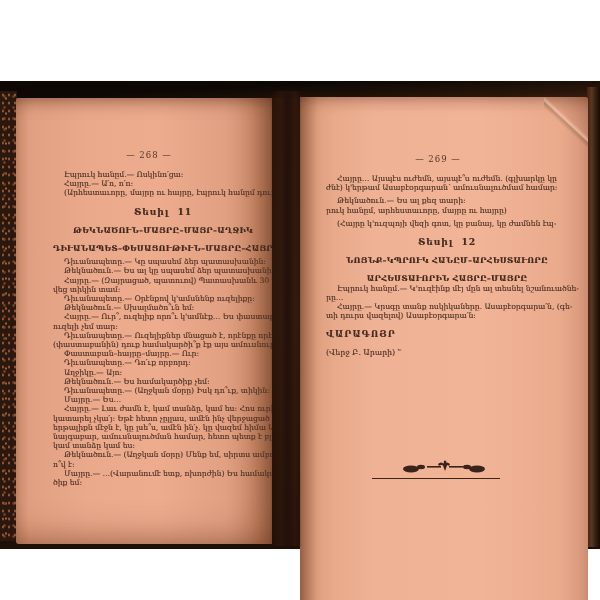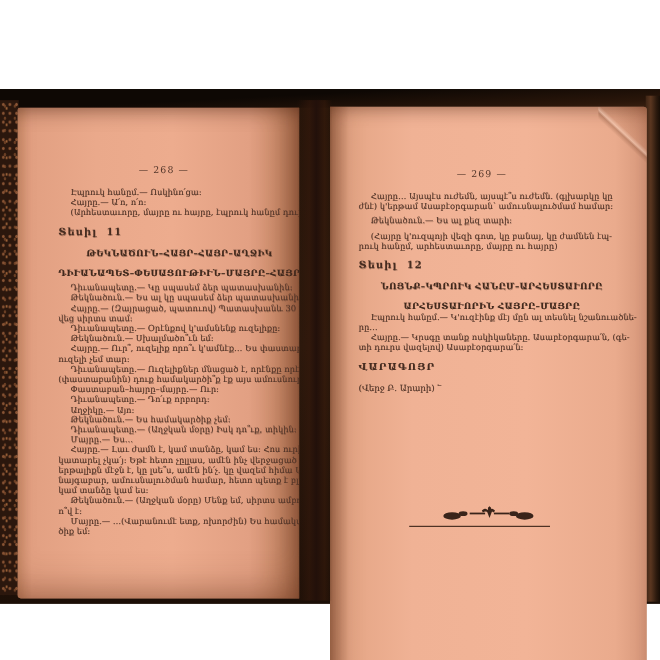--- a/index.html
+++ b/index.html
@@ -40,21 +40,21 @@
          letter-spacing:1px;}
   #left-page .pgnum{top:52px;left:5px;}
   #right-page .pgnum{top:57px;left:-6px;}
   .text-block{position:absolute;color:#503327;font-size:7.6px;line-height:9.2px;
               text-shadow:0.3px 0.3px 0.4px rgba(80,50,38,.45);}
   #left-text{left:37px;top:72px;width:220px;}
   #right-text{left:26px;top:77px;width:242px;}
   .line{white-space:nowrap;}
   .p1{text-indent:11px;}
   .gp{margin-top:4px;}
-  .scene{text-align:left;font-weight:bold;font-size:9px;margin-top:10px;letter-spacing:1px;
+  .scene{text-align:center;font-weight:bold;font-size:9px;margin-top:10px;letter-spacing:1px;
          color:#462c20;white-space:pre;}
   .caps{text-align:center;font-weight:bold;font-size:7.9px;margin-top:9px;letter-spacing:.3px;
         color:#41291d;text-indent:0;}
   .curtain{text-align:left;font-weight:bold;font-size:8.6px;margin-top:10px;letter-spacing:1.2px;
            color:#462c20;}
   .actend{text-align:left;font-size:7.8px;margin-top:8px;}
   
   #tailpiece{position:absolute;left:70px;top:362px;width:150px;text-align:center;}
   #tail-rule{position:absolute;left:70px;top:381px;width:128px;height:0;
              border-top:1.6px solid #3c2418;margin-left:2px;}
@@ -68,26 +68,26 @@
     <div class="edge-left"></div>
     <div class="edge-right"></div>
 
     <div id="left-page" class="page">
       <div class="pgnum">— 268 —</div>
       <div id="left-text" class="text-block">
           <div class="line p1">Էպրուկ հանըմ.— Ոսկինո՛ցա։</div>
           <div class="line p1">Հայրը.— Ա՛ո, ո՛ո։</div>
           <div class="line p1">(Արհեստաւորը, մայրը ու հայրը, էպրուկ հանըմ դուրս)։</div>
           <div class="line scene">Տեսիլ  11</div>
-          <div class="line caps">ԹԵԿՆԱԾՈՒՆ–ՀԱՅՐ–ՀԱՅՐ–ԱՂՋԻԿ</div>
+          <div class="line caps">ԹԵԿՆԱԾՈՒՆ–ՄԱՅՐԸ–ՄԱՅՐ–ԱՂՋԻԿ</div>
           <div class="line caps">ԴԻՒԱՆԱՊԵՏ–ՓԵՍԱՑՈՒԹԻՒՆ–ՄԱՅՐԸ–ՀԱՅՐԸ</div>
           <div class="line p1 gp">Դիւանապետը.— Կը սպասեմ ձեր պատասխանին։</div>
           <div class="line p1">Թեկնածուն.— Ես ալ կը սպասեմ ձեր պատասխանին։</div>
           <div class="line p1">Հայրը.— (Զայրացած, պատուով) Պատասխանև 30 տարի</div>
-          <div class="line">վեց սիրտս տամ։</div>
+          <div class="line">վեց տիկին տամ։</div>
           <div class="line p1">Դիւանապետը.— Օրէնքով կ'ամսնենք ուզելիքը։</div>
           <div class="line p1">Թեկնածուն.— Սխալմածո՞ւն եմ։</div>
           <div class="line p1">Հայրը.— Ուր՞, ուզելիք որո՞ւ կ'ամնէք… Ես փաստաբանի</div>
           <div class="line">ուզելի չեմ տար։</div>
           <div class="line p1">Դիւանապետը.— Ուզելիքներ մնացած է, որէնքը որէնք է,</div>
           <div class="line">(փաստաբանին) դուք համակարծի՞ք էք այս ամուսնութեան։</div>
           <div class="line p1">Փաստաբան–հայրը–մայրը.— Ուր։</div>
           <div class="line p1">Դիւանապետը.— Դո՛ւք որբորդ։</div>
           <div class="line p1">Աղջիկը.— Այո։</div>
           <div class="line p1">Թեկնածուն.— Ես համակարծիք չեմ։</div>
@@ -105,22 +105,22 @@
         </div>
     </div>
 
     <div id="right-page" class="page">
       <div class="corner-fold"></div>
       <div class="pgnum">— 269 —</div>
       <div id="right-text" class="text-block">
           <div class="line p1">Հայրը… Այսպէս ուժեմն, այսպէ՞ս ուժեմն. (գլխարկը կը</div>
           <div class="line">ժնէ) կ'երթամ Ասաբէօրգարան՝ ամուսնալուծմամ համար։</div>
           <div class="line p1 gp">Թեկնածուն.— Ես ալ քեզ տարի։</div>
+          <div class="line">րուկ հանըմ, արհեստաւորը, մայրը ու հայրը)</div>
           <div class="line p1 gp">(Հայրը կ'ուզպոյի վեզի գոտ, կը բանայ, կը ժամնեն էպ-</div>
-          <div class="line">րուկ հանըմ, արհեստաւորը, մայրը ու հայրը)</div>
           <div class="line scene">Տեսիլ  12</div>
           <div class="line caps">ՆՈՅՆՔ–ԿՊՐՈՒԿ ՀԱՆԸՄ–ԱՐՀԵՍՏԱՒՈՐԸ</div>
           <div class="line caps">ԱՐՀԵՍՏԱՒՈՐԻՆ ՀԱՅՐԸ–ՄԱՅՐԸ</div>
           <div class="line p1">Էպրուկ հանըմ.— Կ'ուզէինք մէյ մըն ալ տեսնել նշանուածնե-</div>
           <div class="line">րը…</div>
           <div class="line p1">Հայրը.— Կրսգը տանք ոսկիկաները. Ասաբէօրգարա՛ն, (գե-</div>
           <div class="line">տի դուրս վազելով) Ասաբէօրգարա՛ն։</div>
           <div class="line curtain">ՎԱՐԱԳՈՅՐ</div>
           <div class="line actend">(Վերջ Բ. Արարի)  ՟</div>
         </div>

